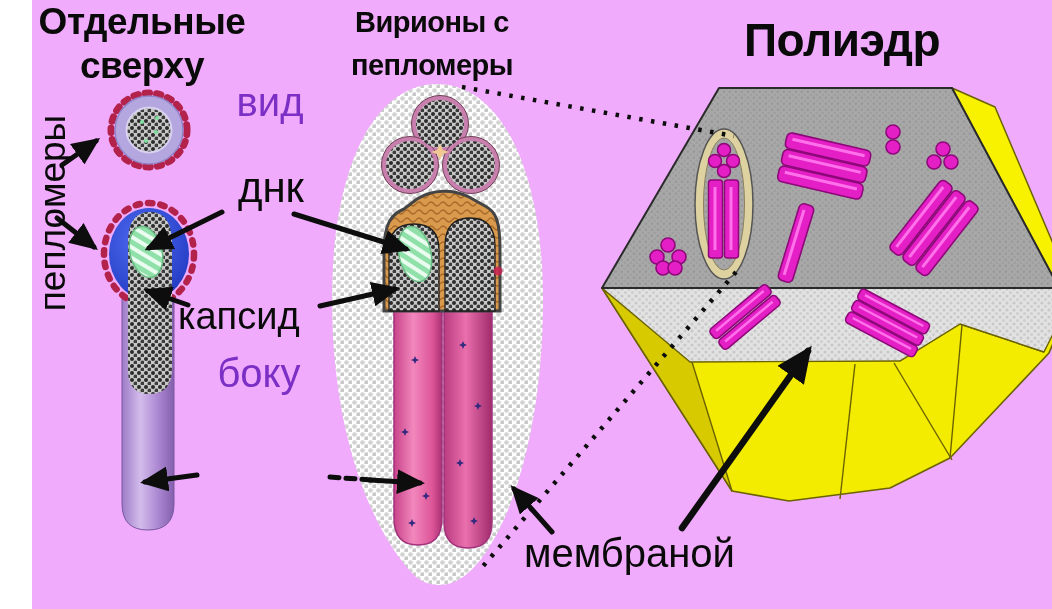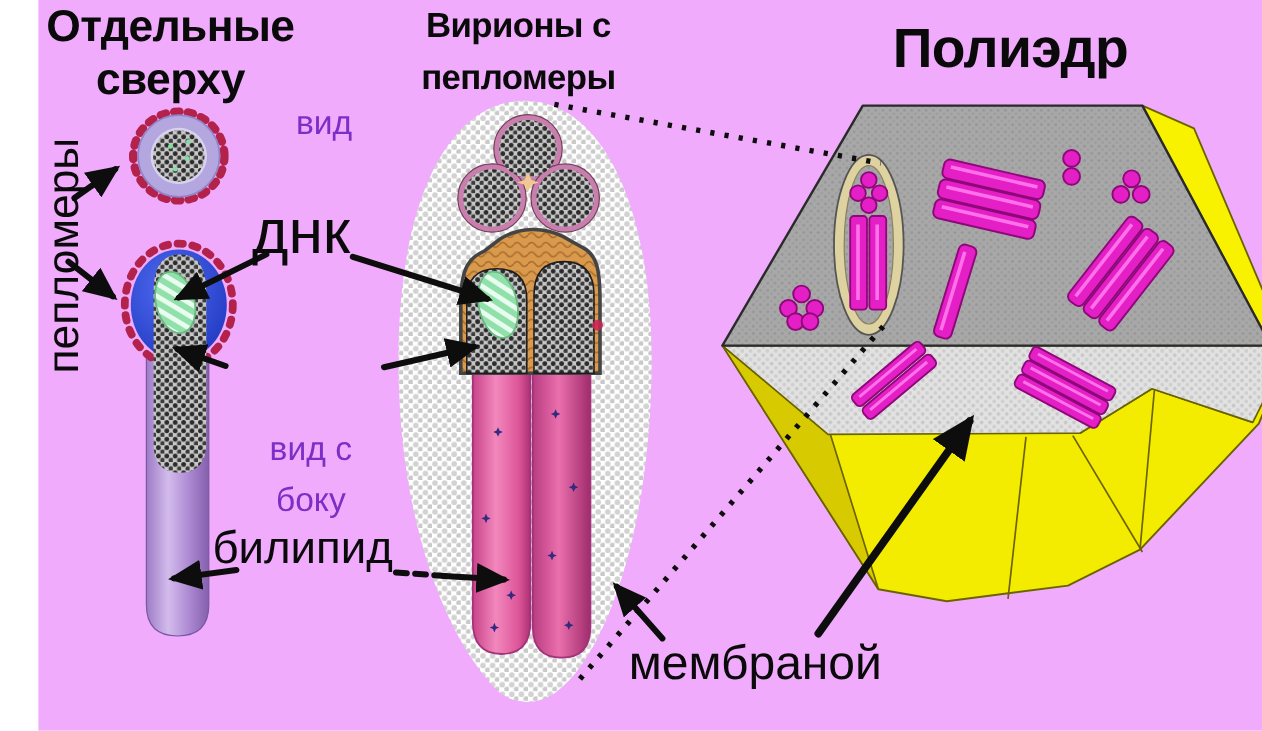--- a/index.html
+++ b/index.html
@@ -6,25 +6,25 @@
   #stage{
     position:relative;width:1036px;height:609px;background:#f0abfc;
     font-family:"Liberation Sans", sans-serif;overflow:hidden;margin-left:32px;
   }
   #diagram-svg{position:absolute;left:0;top:0;}
   .lbl{position:absolute;white-space:nowrap;color:#0a0a0a;}
   .heading{font-weight:700;text-align:center;letter-spacing:-.5px;}
   .h1a{left:6px;top:0px;width:208px;font-size:37px;line-height:44px;}
   .h1b{left:286px;top:1px;width:228px;font-size:29px;line-height:43px;}
   .h1c{left:698px;top:13px;width:224px;font-size:46px;text-align:center;}
-  .purple{color:#7b2fc4;text-align:center;font-size:28px;line-height:43px;}
+  .purple{color:#7b2fc4;text-align:center;font-size:40px;line-height:43px;}
   .vtop{left:168px;top:81px;width:140px;}
   .vside{left:160px;top:352px;width:134px;}
   .plain{font-size:38px;}
-  .dnk{left:178px;top:164px;width:94px;text-align:left;font-size:52px;}
+  .dnk{left:178px;top:164px;width:94px;text-align:right;font-size:42px;}
   .kapsid{left:146px;top:295px;}
   .bilipid{left:145px;top:436px;}
   .poliedrin{left:492px;top:531px;font-size:40px;}
   .peplomers{
     left:-112px;top:191px;width:268px;height:44px;font-size:37px;text-align:center;
     transform:rotate(-90deg);transform-origin:center center;
   }
   .line{display:block;}
 </style>
 </head>
@@ -269,23 +269,22 @@
 <div class="lbl heading h1c">Полиэдр</div>
 
 <div class="lbl peplomers">пепломеры</div>
 
 <div class="lbl purple vtop">
   <span class="line">вид</span>
 </div>
 
 <div class="lbl dnk">днк</div>
 
+<div class="lbl plain kapsid">капсид</div>
 
 <div class="lbl purple vside">
-  <span class="line">вид с</span>
   <span class="line">боку</span>
 </div>
 
-<div class="lbl plain bilipid">билипид</div>
 
 <div class="lbl poliedrin">мембраной</div>
 
 </div>
 
 </body></html>

